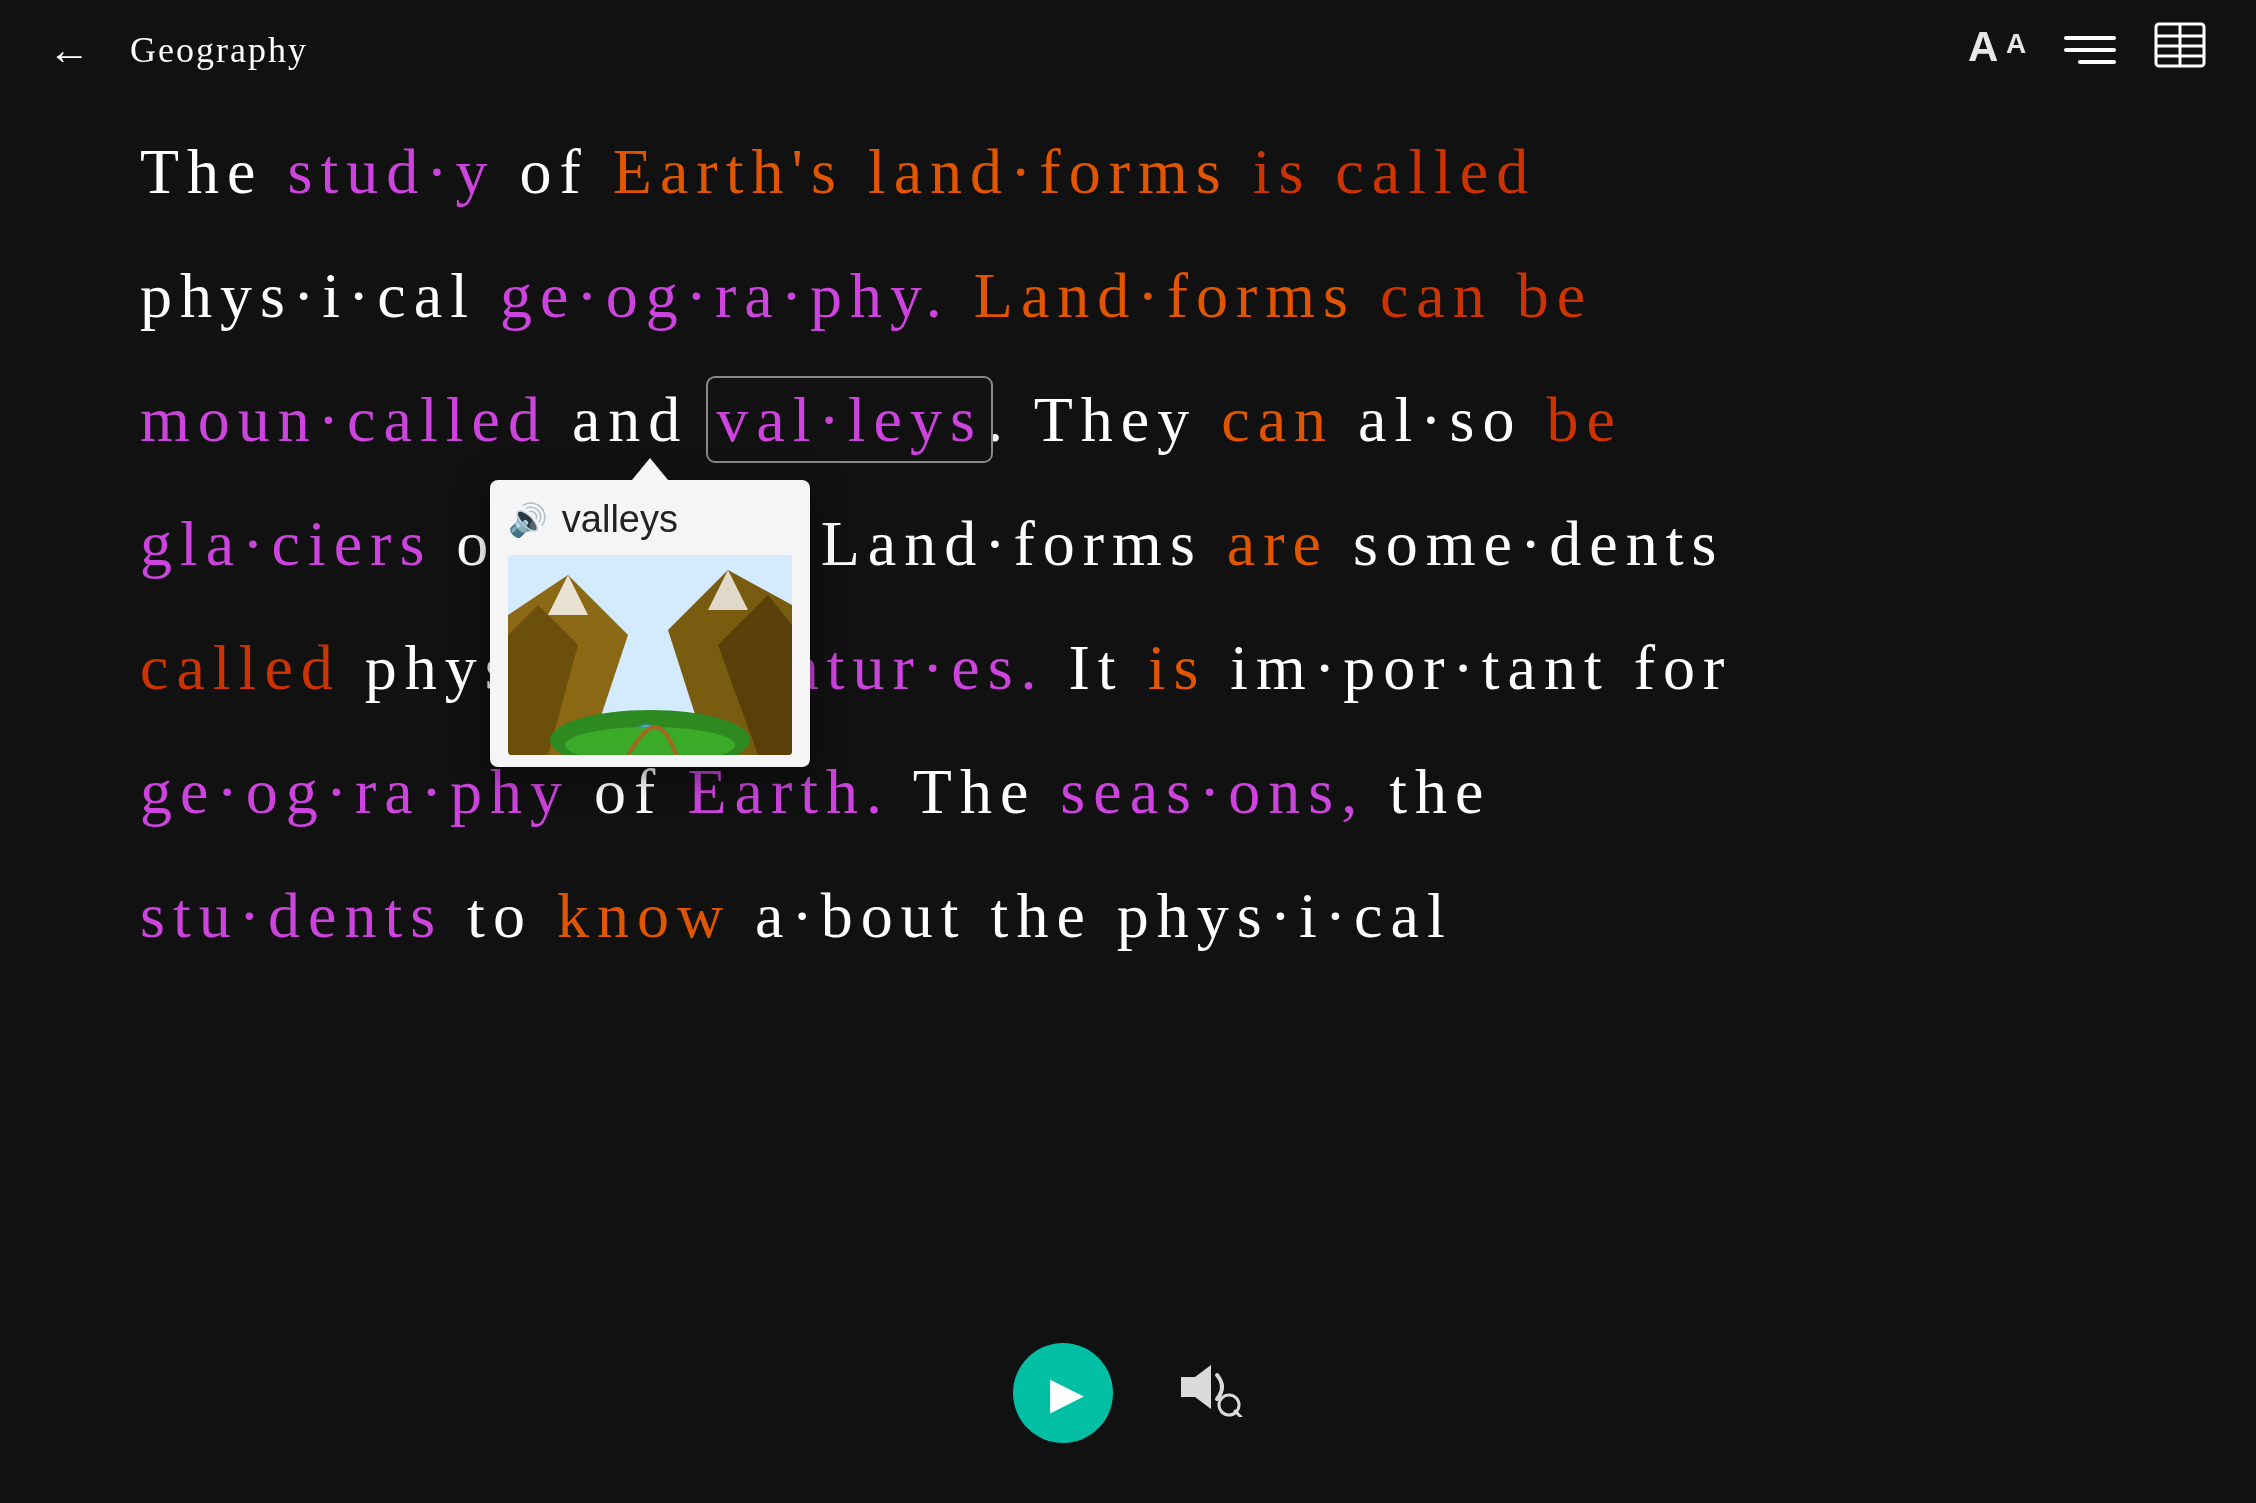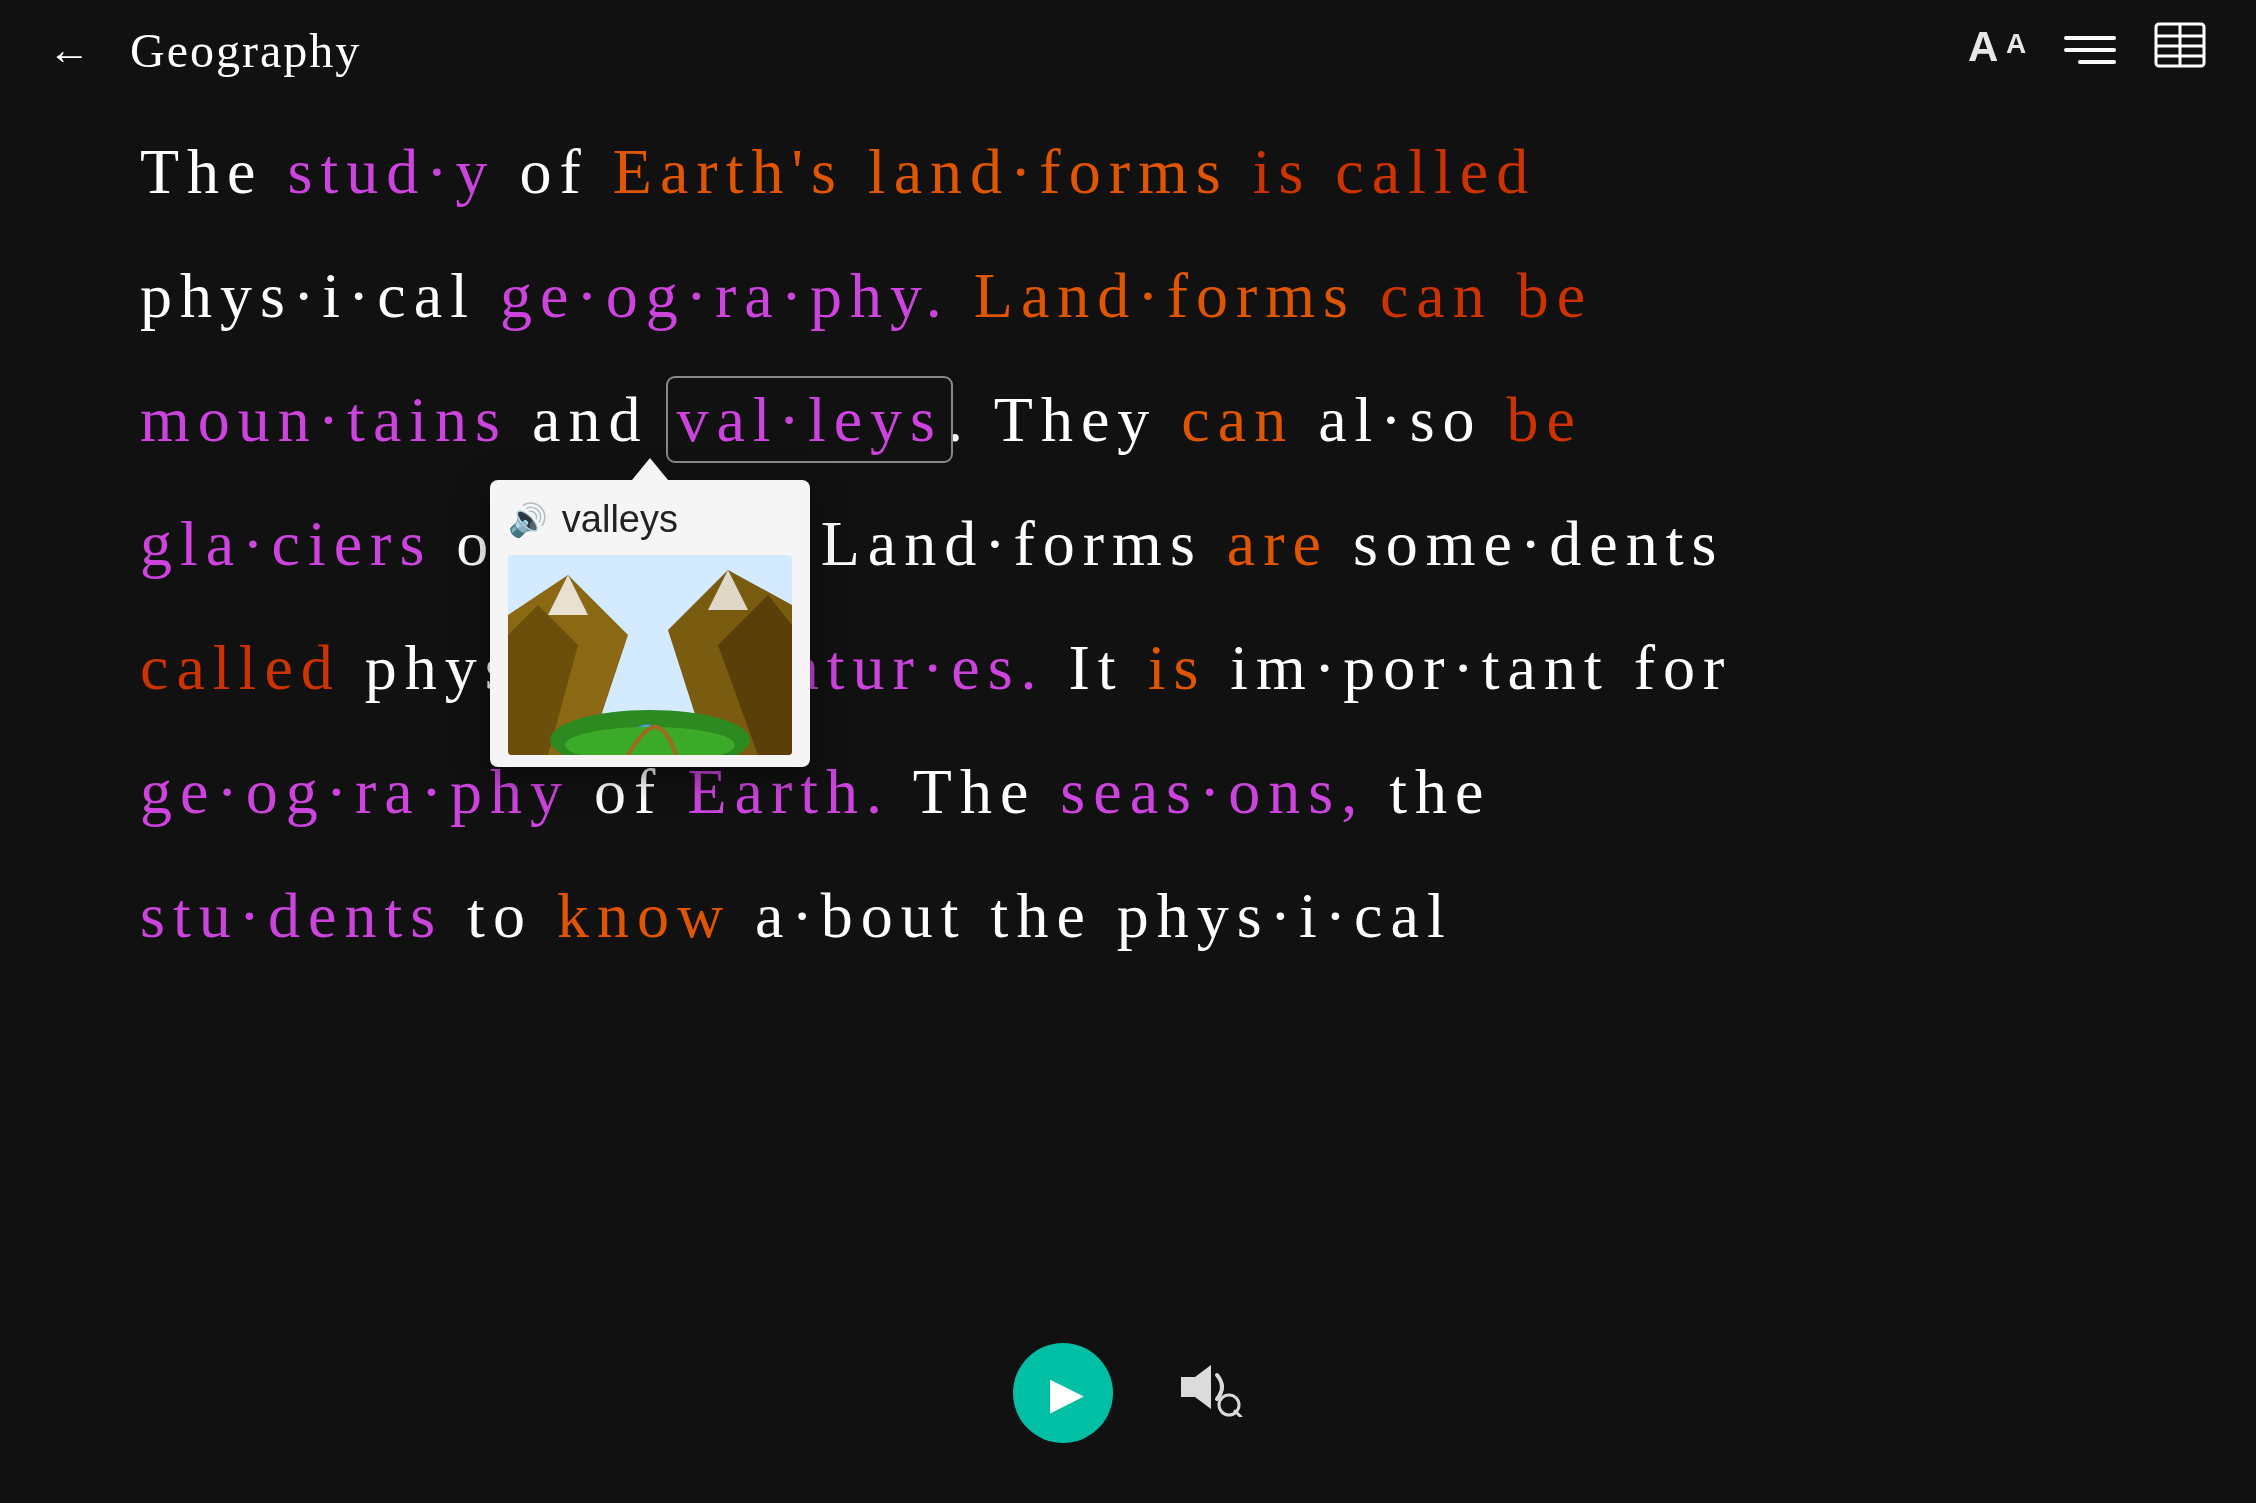--- a/index.html
+++ b/index.html
@@ -21,21 +21,21 @@
       height: 100px;
     }
     .back-btn {
       color: #fff;
       font-size: 42px;
       cursor: pointer;
       margin-right: 40px;
       line-height: 1;
     }
     .title {
-      font-size: 48px;
+      font-size: 36px;
       font-weight: 400;
       color: #fff;
       letter-spacing: 2px;
       flex: 1;
     }
     .header-icons {
       display: flex;
       gap: 36px;
       align-items: center;
     }
@@ -208,21 +208,21 @@
 
   <div class="text-line">
     <span class="white">The </span><span class="purple">stud·y</span><span class="white"> of </span><span class="orange">Earth's land·forms</span><span class="red-orange"> is called</span>
   </div>
 
   <div class="text-line">
     <span class="white">phys·i·cal </span><span class="purple">ge·og·ra·phy.</span><span class="orange"> Land·forms</span><span class="red-orange"> can be</span>
   </div>
 
   <div class="text-line" style="position:relative;">
-    <span class="purple">moun·tains</span><span class="white"> and </span><span class="purple" style="outline: 2px solid #888; outline-offset:4px; padding:2px 4px; border-radius:3px;margin-top:21px;">val·leys</span><span class="white">. They </span><span class="orange">can</span><span class="white"> al·so </span><span class="red-orange">be</span>
+    <span class="purple">moun·called</span><span class="white"> and </span><span class="purple" style="outline: 2px solid #888; outline-offset:4px; padding:2px 4px; border-radius:3px;margin-top:21px;">val·leys</span><span class="white">. They </span><span class="orange">can</span><span class="white"> al·so </span><span class="red-orange">be</span>
   </div>
 
   <div class="text-line">
     <span class="purple">gla·ciers</span><span class="white"> or </span><span class="orange">riv·ers.</span><span class="white"> Land·forms </span><span class="orange">are</span><span class="white"> some·dents</span>
   </div>
 
   <div class="text-line">
     <span class="red-orange">called</span><span class="white"> phys·i·cal </span><span class="purple">featur·es.</span><span class="white"> It </span><span class="orange">is</span><span class="white"> im·por·tant for</span>
   </div>
 

